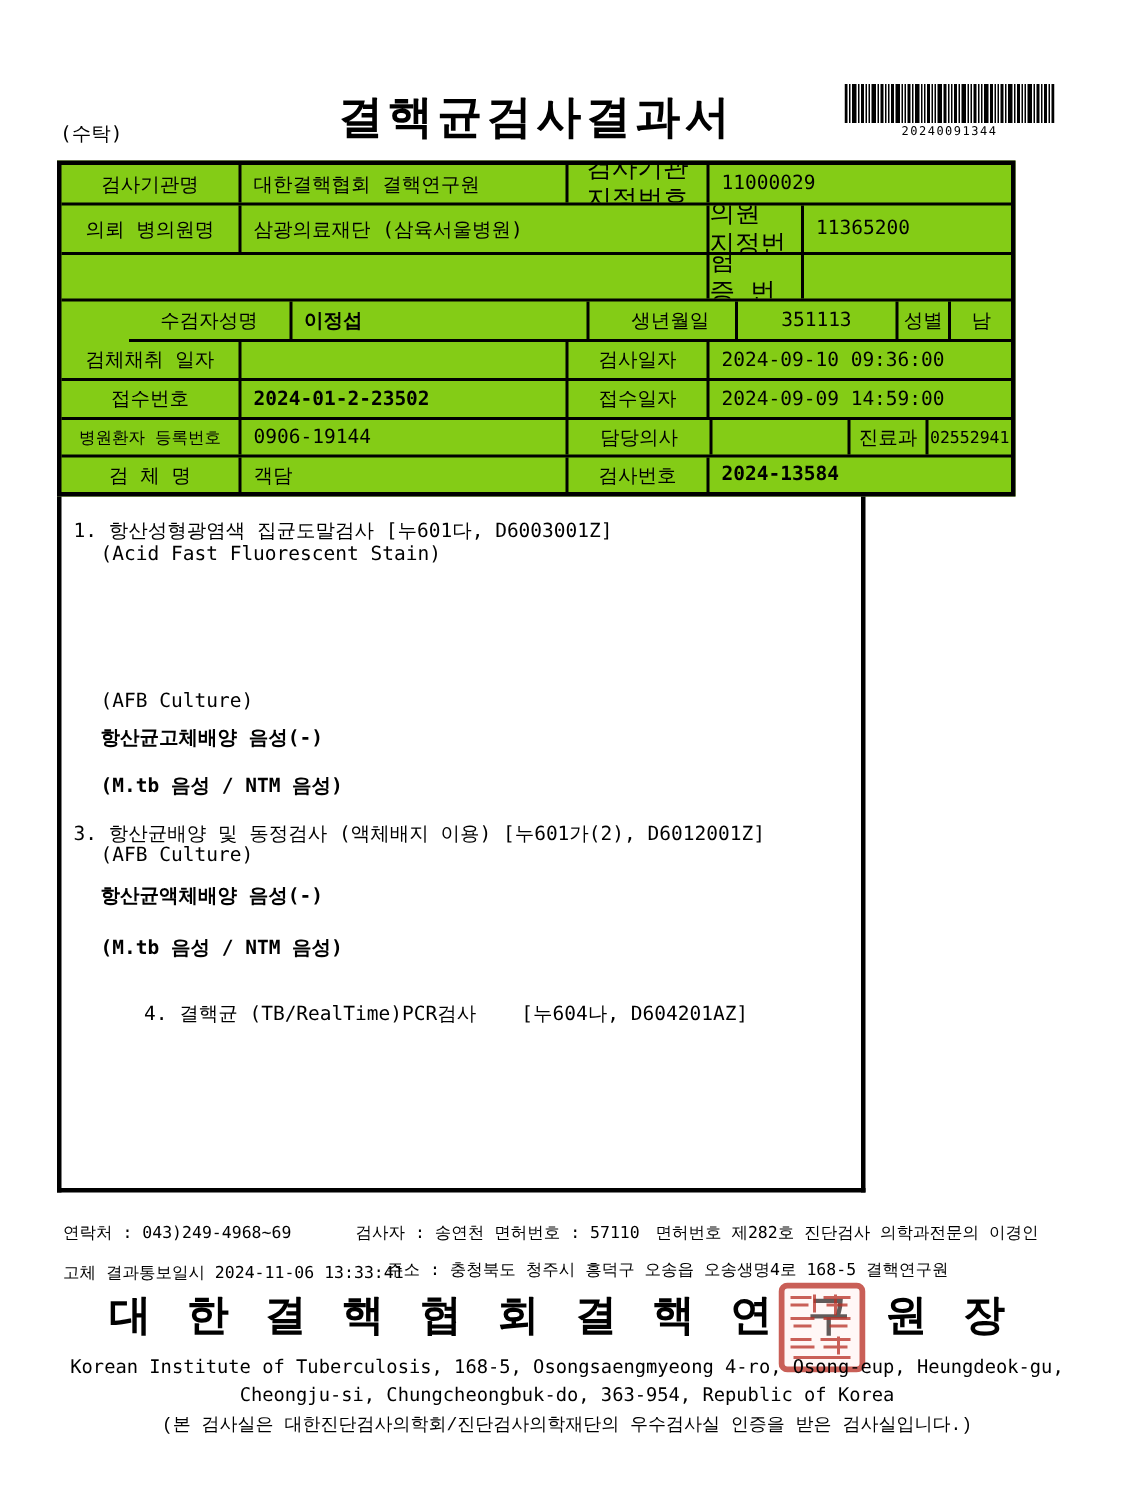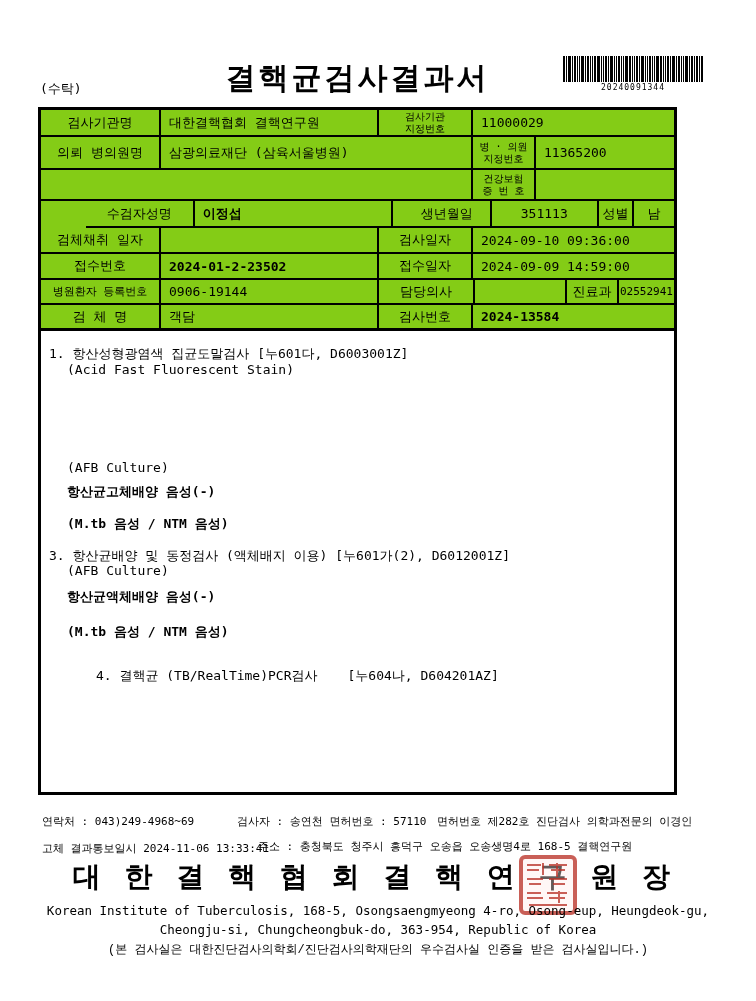--- a/index.html
+++ b/index.html
@@ -24,27 +24,27 @@
   .tr:last-child{border-bottom:none;}
   .td{
     box-sizing:border-box;border-right:2px solid #000;
     display:flex;align-items:center;justify-content:center;
     font-size:13px;overflow:hidden;
   }
   .td:last-child{border-right:none;}
   .td.lab{text-align:center;}
   .td.val{justify-content:flex-start;padding-left:8px;}
   .td.ctr{justify-content:center;padding-left:0;}
-  .td.two-line{flex-direction:column;font-size:10px;line-height:1.2;}
+  .td.two-line{flex-direction:column;font-size:17px;line-height:1.2;}
   .td.small{font-size:11px;}
   .bold{font-weight:bold;}
 
   
   .results-box{
-    position:absolute;left:38px;top:331px;width:639px;height:464px;
+    position:absolute;left:38px;top:331px;width:539px;height:464px;
     border:3px solid #000;border-top:none;box-sizing:border-box;
   }
   .res-line{position:absolute;font-size:13px;white-space:pre;}
   .res-title{left:8px;}
   .res-sub{left:26px;}
   .res-result{left:26px;font-weight:bold;}
   .res-detail{left:26px;font-weight:bold;}
 
   
   .ft{position:absolute;font-size:11px;white-space:nowrap;}

